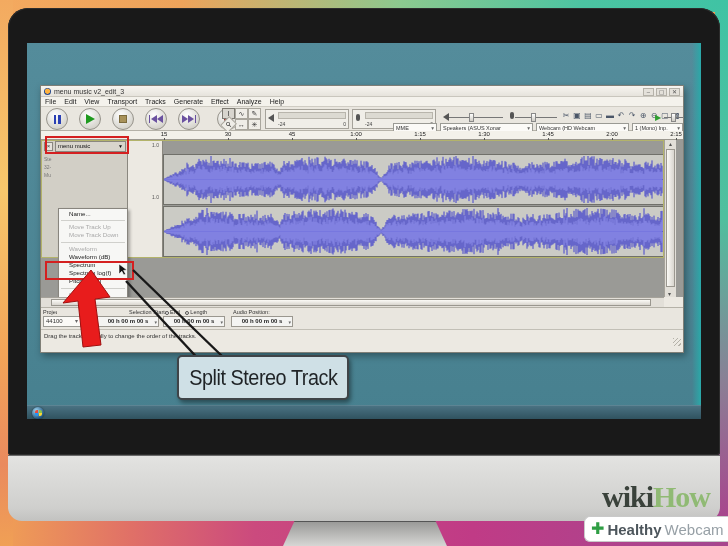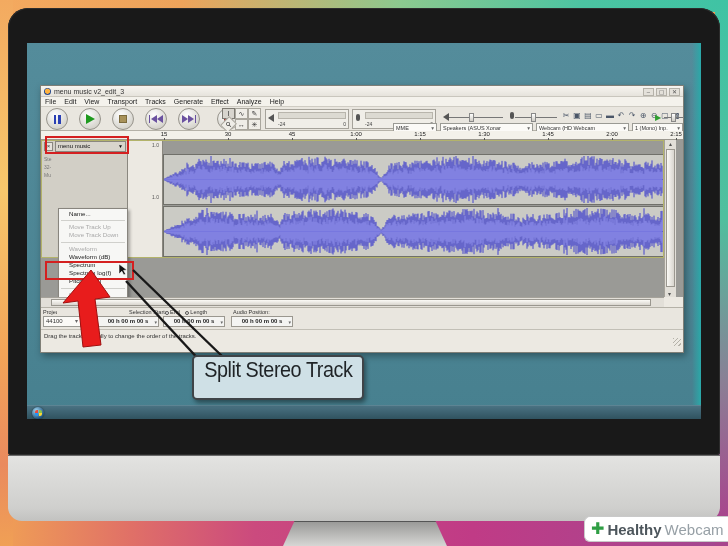--- a/index.html
+++ b/index.html
@@ -83,21 +83,21 @@
   .seltb{left:0;top:221px;width:642px;height:22px;background:#e9e6df;border-top:1px solid #b5b2a8;font-size:5.5px;color:#333;}
   .tfield{position:absolute;top:8px;width:62px;height:11px;background:#f4f4f2;border:1px solid #9a978f;font-size:6px;font-weight:bold;line-height:9px;text-align:center;color:#222;}
   .tfield i{font-style:normal;font-weight:normal;position:absolute;right:1px;top:1px;font-size:5px;color:#666;}
   .lbl{position:absolute;top:1px;white-space:nowrap;overflow:hidden;}
   .radio{display:inline-block;width:4px;height:4px;border:1px solid #555;border-radius:50%;vertical-align:middle;margin-right:1px;}
   .radio.on{background:radial-gradient(circle,#222 40%,#fff 50%);}
   .statusbar{left:0;top:243px;width:642px;height:19px;background:#ece9e2;border-top:1px solid #c2bfb6;font-size:6px;color:#333;}
   .grip{position:absolute;right:2px;bottom:2px;width:8px;height:8px;background:repeating-linear-gradient(135deg,#b5b2a9 0 1px,transparent 1px 3px);}
   
   .redbox{border:2px solid #d42020;background:transparent;pointer-events:none;}
-  .callout{left:192px;top:355px;width:172px;height:45px;background:#cfe0e6;border:2px solid #3f4448;border-radius:5px;box-shadow:2px 3px 4px rgba(0,0,0,.4);display:flex;align-items:flex-start;justify-content:center;}
+  .callout{left:177px;top:355px;width:172px;height:45px;background:#cfe0e6;border:2px solid #3f4448;border-radius:5px;box-shadow:2px 3px 4px rgba(0,0,0,.4);display:flex;align-items:center;justify-content:center;}
   .callout span{font-size:22px;color:#1f2326;transform:scaleX(.9);white-space:nowrap;letter-spacing:-.5px;}
   svg.overlay{left:0;top:0;width:728px;height:546px;pointer-events:none;}
   
   .wikihow{left:0;top:481px;width:710px;text-align:right;font-family:"Liberation Serif","DejaVu Serif",serif;font-weight:bold;font-size:30px;letter-spacing:-1px;line-height:32px;}
   .wikihow .w1{color:#3a423b;}　.wikihow .w2{color:#90ba74;}
   .wikihow .w2{color:#90ba74;}
   .badge{left:584px;top:516px;width:144px;height:26px;background:#fff;border:1px solid #c9c9c9;border-right:none;border-radius:6px 0 0 6px;display:flex;align-items:center;padding-left:6px;}
   .badge .cross{color:#2f9e44;font-size:16px;font-weight:bold;margin-right:3px;line-height:16px;}
   .badge .b1{color:#4d565c;font-weight:bold;font-size:15px;}
   .badge .b2{color:#97a0a6;font-size:15px;margin-left:3px;}
@@ -332,18 +332,21 @@
     <line x1="133" y1="270" x2="224" y2="358" stroke="#181818" stroke-width="2.4"></line>
     <line x1="126" y1="281" x2="203" y2="364" stroke="#181818" stroke-width="2.4"></line>
     <polygon points="119,264 119,274 121.8,271.2 123.8,275 125.6,274 123.6,270.4 127,270" fill="#111" stroke="#fff" stroke-width="0.6"></polygon>
     <polygon points="91,270 63,303 78,301 83,347 101,345 95,299 110,297" fill="#e81c1c" stroke="#a00f0f" stroke-width="1"></polygon>
   </svg>
 
   <div class="abs callout">
     <span>Split Stereo Track</span>
   </div>
 
+  <div class="abs wikihow">
+    <span class="w1">wiki</span><span class="w2">How</span>
+  </div>
   <div class="abs badge">
     <span class="cross">✚</span>
     <span class="b1">Healthy</span>
     <span class="b2">Webcam</span>
   </div>
 </div>
 
 </body></html>

